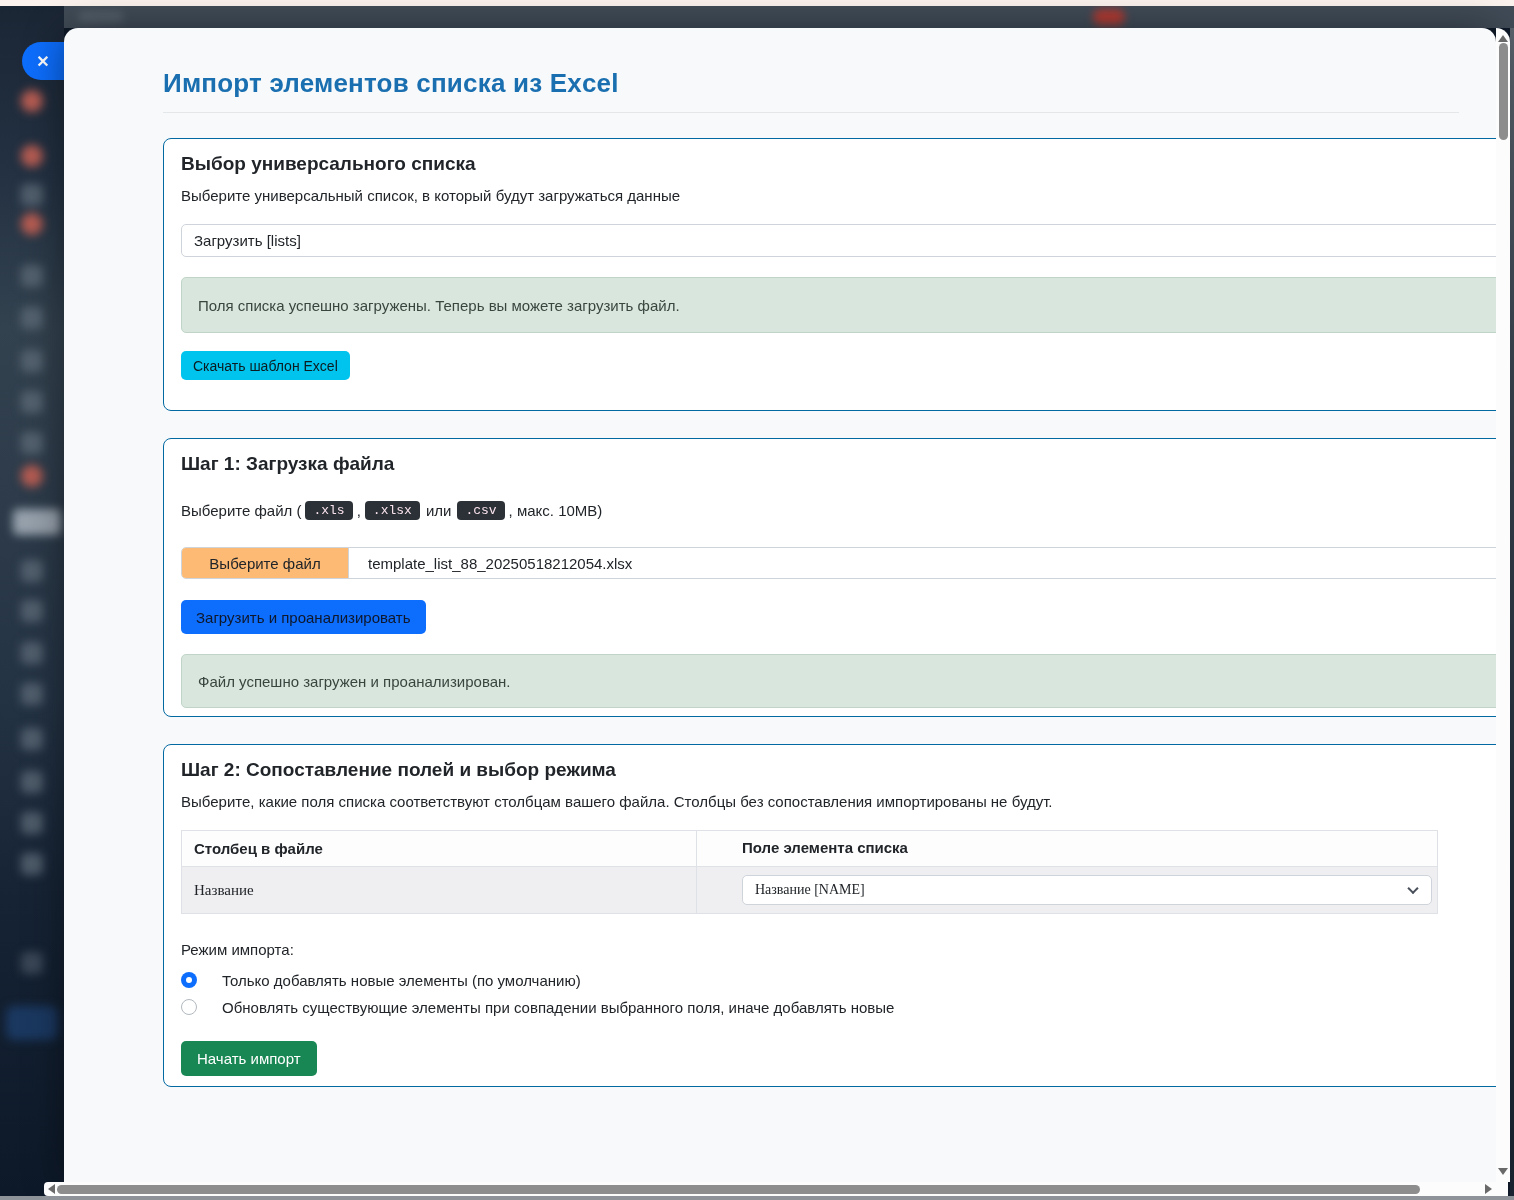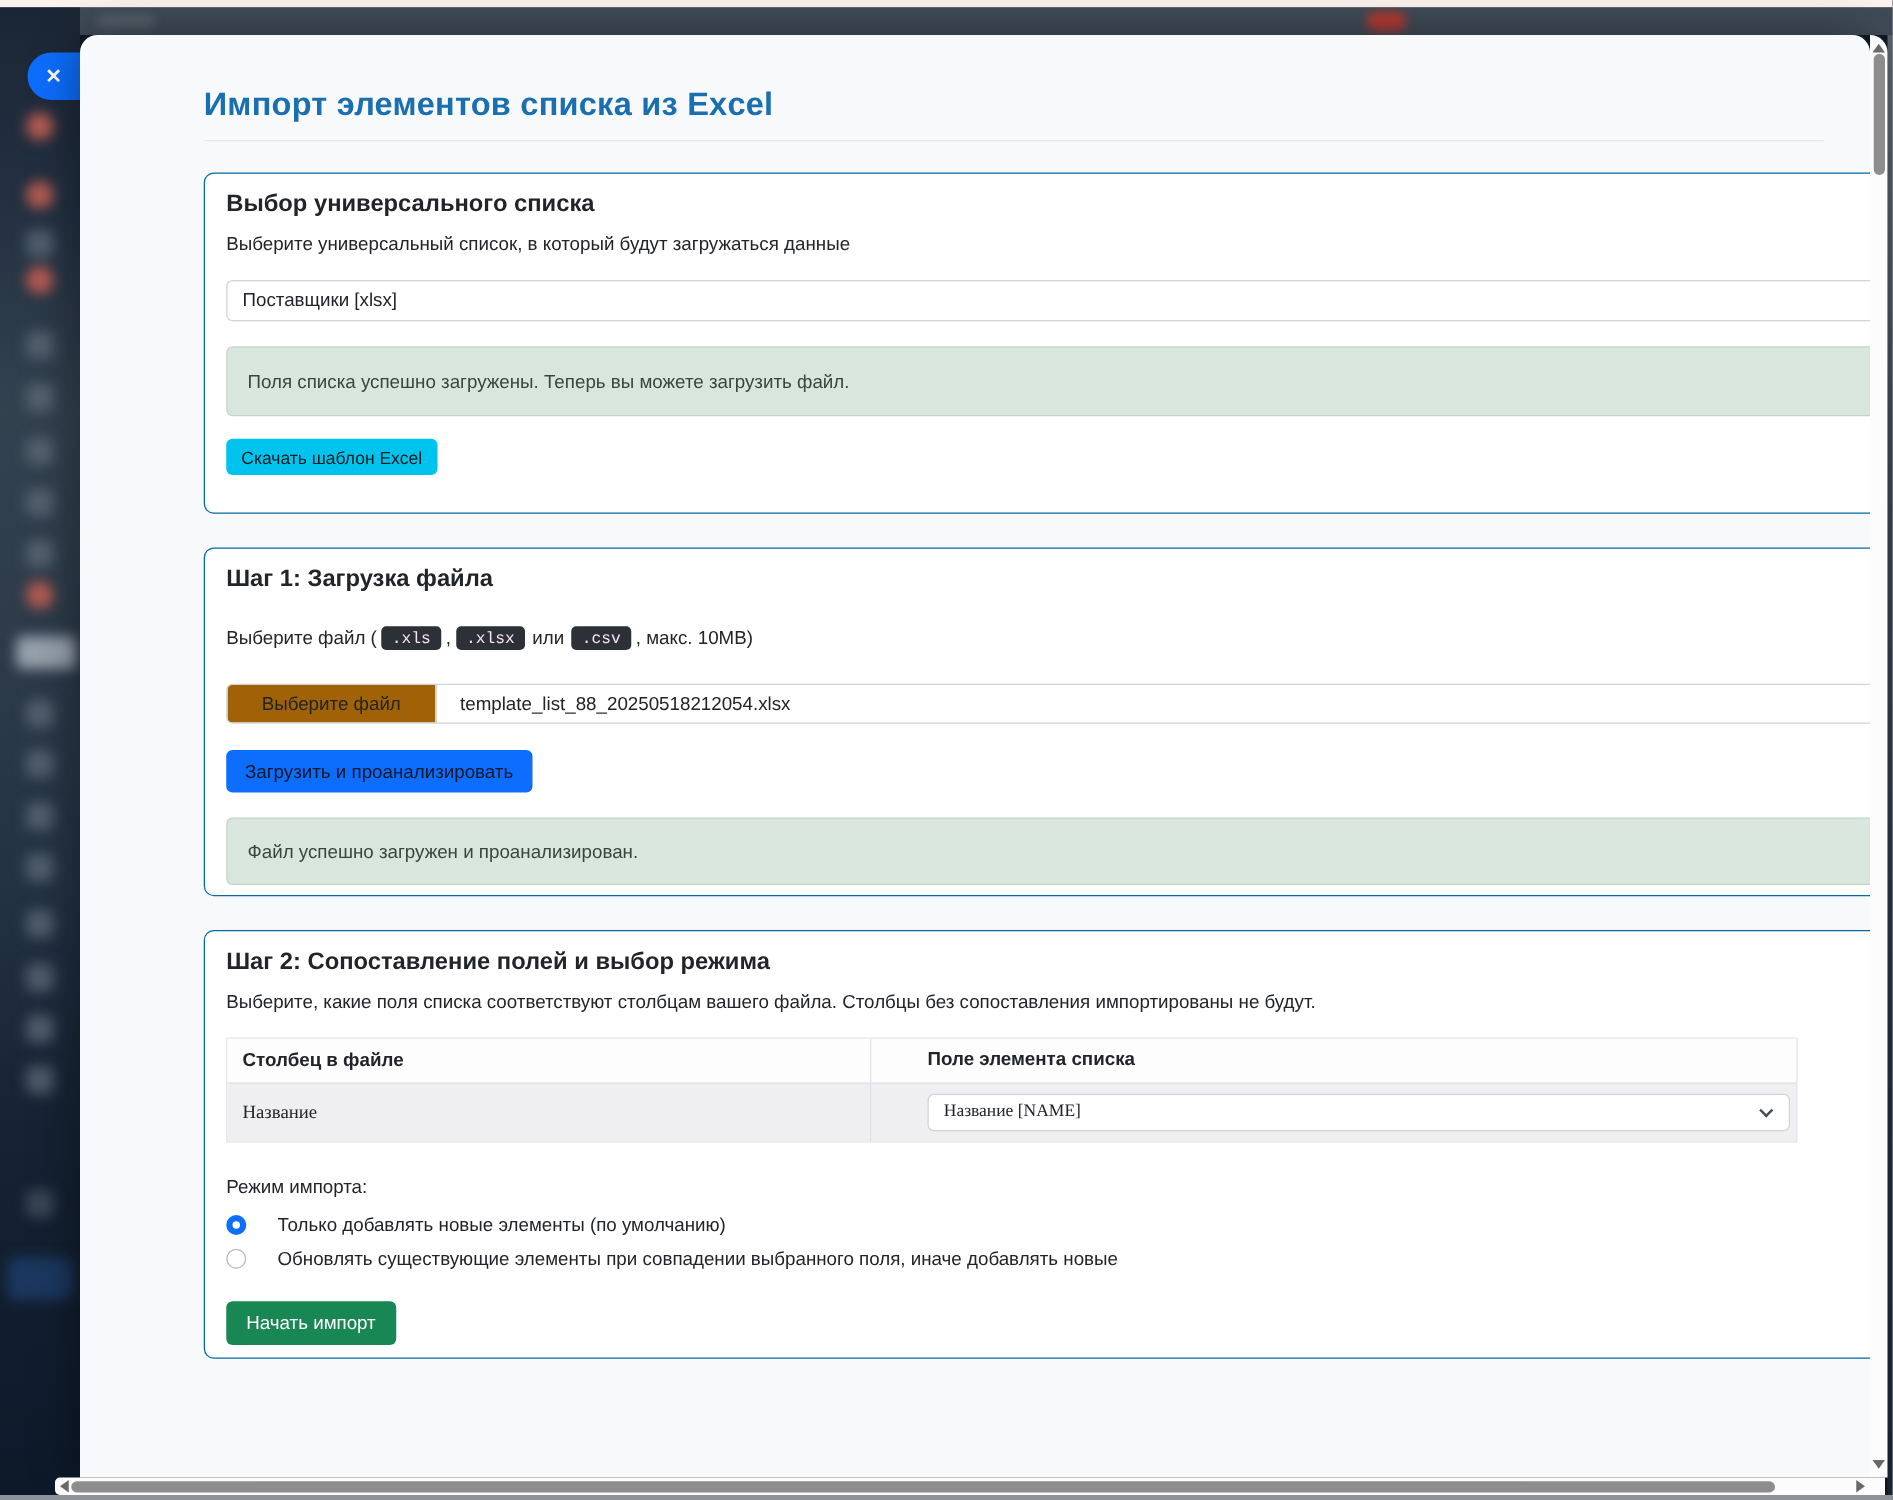--- a/index.html
+++ b/index.html
@@ -103,21 +103,21 @@
     font-family:"Liberation Mono", monospace; font-size:13px;
     background:#2b3136; color:#fbe3ee; border-radius:4px;
     padding:2px 8px; margin:0 4px; display:inline-block;
   }
 
   .file-input {
     display:flex; height:32px; border:1px solid #ced4da; border-radius:5px;
     background:#fff; overflow:hidden; font-size:15px;
   }
   .file-btn {
-    width:167px; background:#a16207; border-right:1px solid #ced4da;
+    width:167px; background:#fdba74; border-right:1px solid #ced4da;
     display:flex; align-items:center; justify-content:center; color:#212529; cursor:pointer;
   }
   .file-name { display:flex; align-items:center; padding-left:19px; color:#212529; }
 
   
   .map-table { width:1257px; border:1px solid #dee2e6; margin-bottom:27px; }
   .t-row { display:flex;gap:36px; }
   .t-head { background:#fdfdfe; }
   .t-head .t-cell { font-weight:700; padding:9px 12px; font-size:15px; }
   .t-body { background:#efeff1; border-top:1px solid #dee2e6; }
@@ -196,21 +196,21 @@
 
 <div class="modal">
   <div class="modal-inner">
     <div class="page-title">Импорт элементов списка из Excel</div>
     <hr class="title-divider">
 
     <div class="card card-1">
       <h2>Выбор универсального списка</h2>
       <p class="desc">Выберите универсальный список, в который будут загружаться данные</p>
       <div class="fake-select">
-        <span>Поставщики [xlsx]</span>
+        <span>Загрузить [lists]</span>
         <span class="chevron"></span>
       </div>
       <div class="alert alert-1">
         <span>Поля списка успешно загружены. Теперь вы можете загрузить файл.</span>
         <span class="alert-close">✕</span>
       </div>
       <button class="btn btn-info">Скачать шаблон Excel</button>
     </div>
 
     <div class="card card-2">

